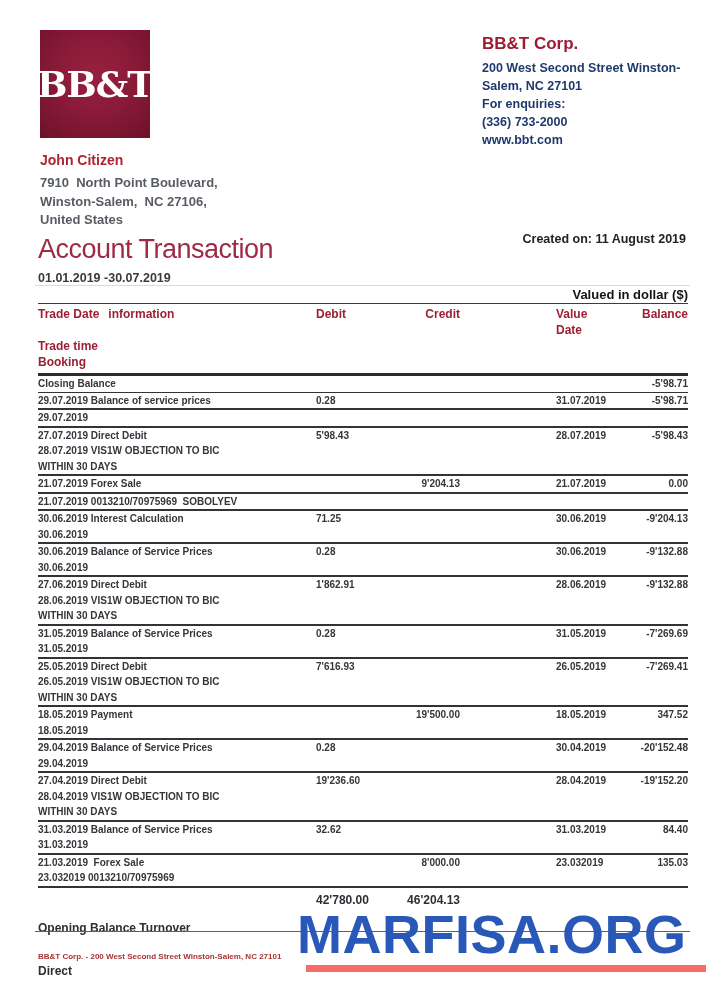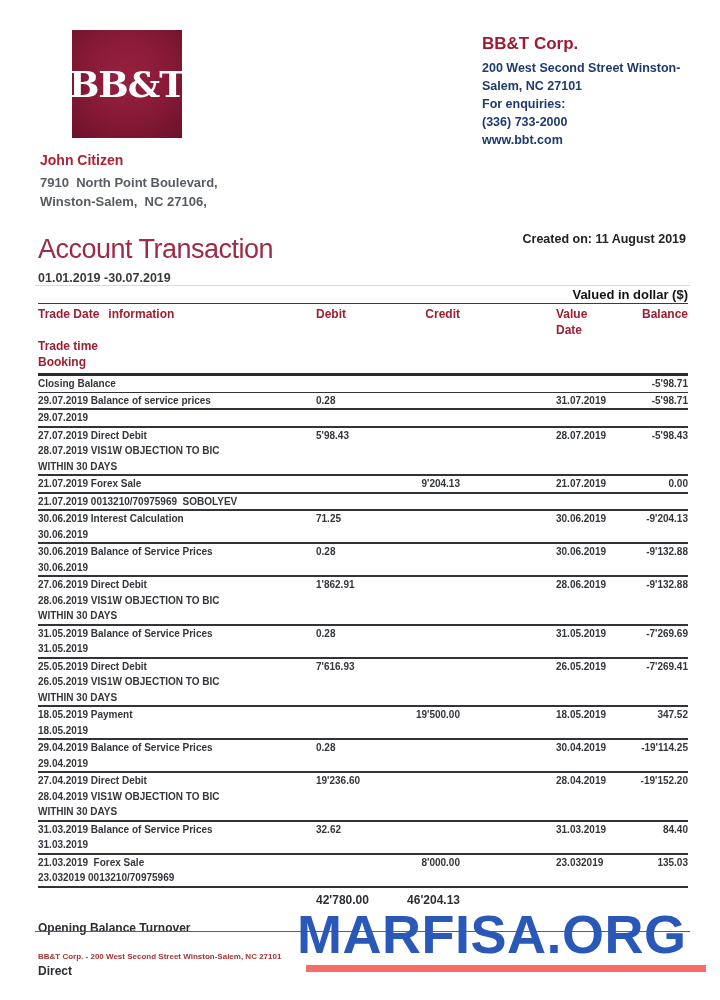--- a/index.html
+++ b/index.html
@@ -9,21 +9,21 @@
     font-family:"Liberation Sans", sans-serif;
     position:relative;
     overflow:hidden;
   }
   .page { position:absolute; inset:0; }
 
   
   .logo {
     position:absolute; left:40px; top:30px; width:110px; height:108px;
     background: radial-gradient(circle at 50% 42%, #97203f 0%, #8a1b38 45%, #6d1129 100%);
-    display:flex; align-items:center; justify-content:center;margin-left:32px;
+    display:flex; align-items:center; justify-content:center;
   }
   .logo span {
     color:#ffffff; font-family:"DejaVu Serif", serif;
     font-weight:bold; font-size:36px; letter-spacing:-1px;
   }
   .company { position:absolute; left:482px; top:34px; }
   .company-name { color:#9e1b32; font-weight:bold; font-size:17px; margin-bottom:5px; }
   .company-line { color:#1f3a6e; font-size:12.5px; font-weight:600; line-height:18px; }
 
   .recipient { position:absolute; left:40px; top:152px; }
@@ -94,20 +94,21 @@
     <div class="company-line">Salem, NC 27101</div>
     <div class="company-line">For enquiries:</div>
     <div class="company-line">(336) 733-2000</div>
     <div class="company-line">www.bbt.com</div>
   </div>
 
   <div class="recipient">
     <div class="recipient-name">John Citizen</div>
     <div class="recipient-line">7910  North Point Boulevard,</div>
     <div class="recipient-line">Winston-Salem,  NC 27106,</div>
+    <div class="recipient-line">United States</div>
   </div>
 
   <div class="title">Account Transaction</div>
   <div class="created-on">Created on: 11 August 2019</div>
   <div class="period">01.01.2019 -30.07.2019</div>
   <div class="faint-rule"></div>
   <div class="valued-in">Valued in dollar ($)</div>
 
   <div class="table">
     <div class="thead">
@@ -224,21 +225,21 @@
             <div class="c-balance">347.52</div>
           </div>
           <div class="row-line sub">18.05.2019</div>
         </div>
         <div class="block">
           <div class="grid row-line main">
             <div class="c-info">29.04.2019 Balance of Service Prices</div>
             <div class="c-debit">0.28</div>
             <div class="c-credit"></div>
             <div class="c-value-date">30.04.2019</div>
-            <div class="c-balance">-19'114.25</div>
+            <div class="c-balance">-20'152.48</div>
           </div>
           <div class="row-line sub">29.04.2019</div>
         </div>
         <div class="block">
           <div class="grid row-line main">
             <div class="c-info">27.04.2019 Direct Debit</div>
             <div class="c-debit">19'236.60</div>
             <div class="c-credit"></div>
             <div class="c-value-date">28.04.2019</div>
             <div class="c-balance">-19'152.20</div>

